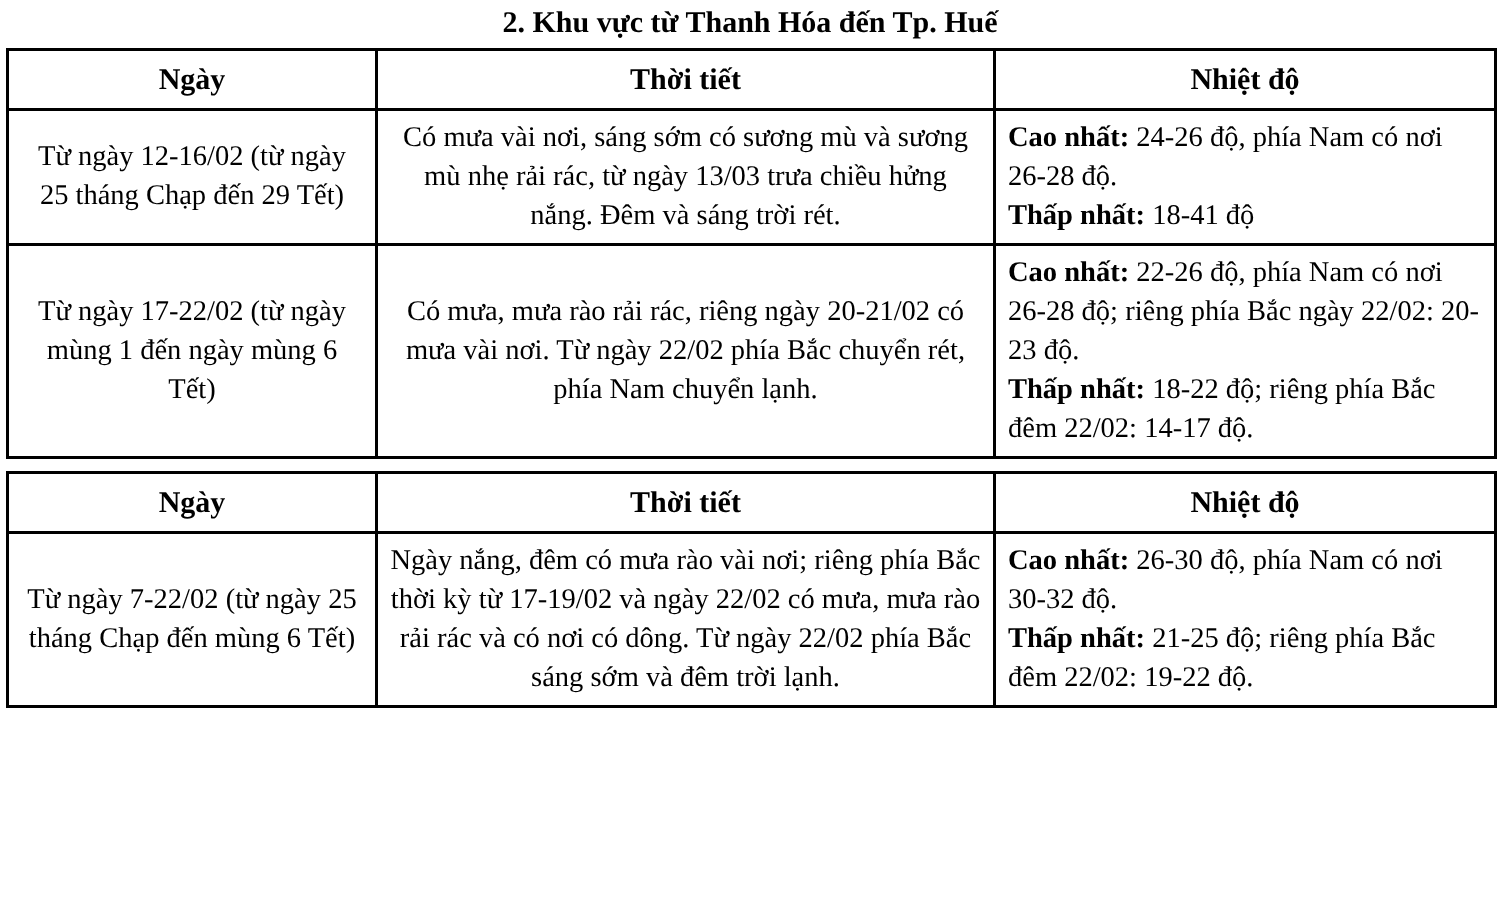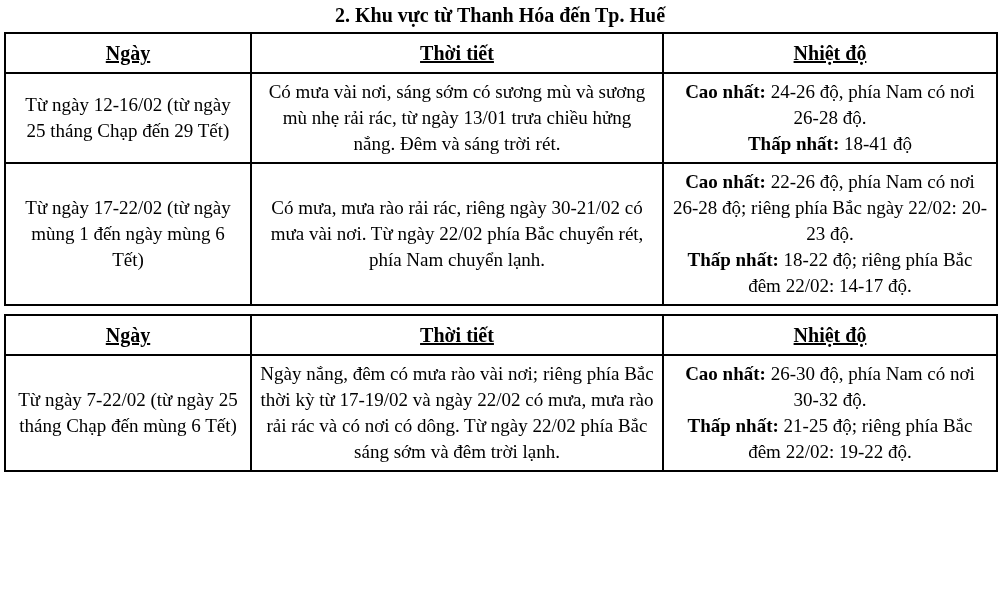--- a/index.html
+++ b/index.html
@@ -40,34 +40,32 @@
     font-size: 19px;
     line-height: 26px;
     padding: 5px 8px;
     box-sizing: border-box;
   }
   table.wx th {
     font-weight: bold;
     text-align: center;
     font-size: 20px;
     padding: 6px 20px;
-    text-decoration: underline;
   }
   .col-day   { width: 246px; }
   .col-wx    { width: 412px; }
   .col-temp  { width: 334px; }
 
   td.day {
     text-align: center;
   }
   td.wxcell {
     text-align: center;
   }
   td.temp {
-    text-align: center;
   }
   .temp-line {
     display: block;
   }
   .lbl {
     font-weight: bold;
   }
   .sec-gap {
     height: 8px;
   }
@@ -88,29 +86,29 @@
     <thead>
       <tr>
         <th>Ngày</th>
         <th>Thời tiết</th>
         <th>Nhiệt độ</th>
       </tr>
     </thead>
     <tbody>
       <tr>
         <td class="day">Từ ngày 12-16/02 (từ ngày 25 tháng Chạp đến 29 Tết)</td>
-        <td class="wxcell">Có mưa vài nơi, sáng sớm có sương mù và sương mù nhẹ rải rác, từ ngày 13/01 trưa chiều hửng nắng. Đêm và sáng trời rét.</td>
+        <td class="wxcell">Có mưa vài nơi, sáng sớm có sương mù và sương mù nhẹ rải rác, từ ngày 13/03 trưa chiều hửng nắng. Đêm và sáng trời rét.</td>
         <td class="temp">
           <span class="temp-line"><span class="lbl">Cao nhất:</span><span> 24-26 độ, phía Nam có nơi 26-28 độ.</span></span>
           <span class="temp-line"><span class="lbl">Thấp nhất:</span><span> 18-41 độ</span></span>
         </td>
       </tr>
       <tr>
         <td class="day">Từ ngày 17-22/02 (từ ngày mùng 1 đến ngày mùng 6 Tết)</td>
-        <td class="wxcell">Có mưa, mưa rào rải rác, riêng ngày 30-21/02 có mưa vài nơi. Từ ngày 22/02 phía Bắc chuyển rét, phía Nam chuyển lạnh.</td>
+        <td class="wxcell">Có mưa, mưa rào rải rác, riêng ngày 20-21/02 có mưa vài nơi. Từ ngày 22/02 phía Bắc chuyển rét, phía Nam chuyển lạnh.</td>
         <td class="temp">
           <span class="temp-line"><span class="lbl">Cao nhất:</span><span> 22-26 độ, phía Nam có nơi 26-28 độ; riêng phía Bắc ngày 22/02: 20-23 độ.</span></span>
           <span class="temp-line"><span class="lbl">Thấp nhất:</span><span> 18-22 độ; riêng phía Bắc đêm 22/02: 14-17 độ.</span></span>
         </td>
       </tr>
     </tbody>
   </table>
 
   <div class="sec-gap"></div>
 

